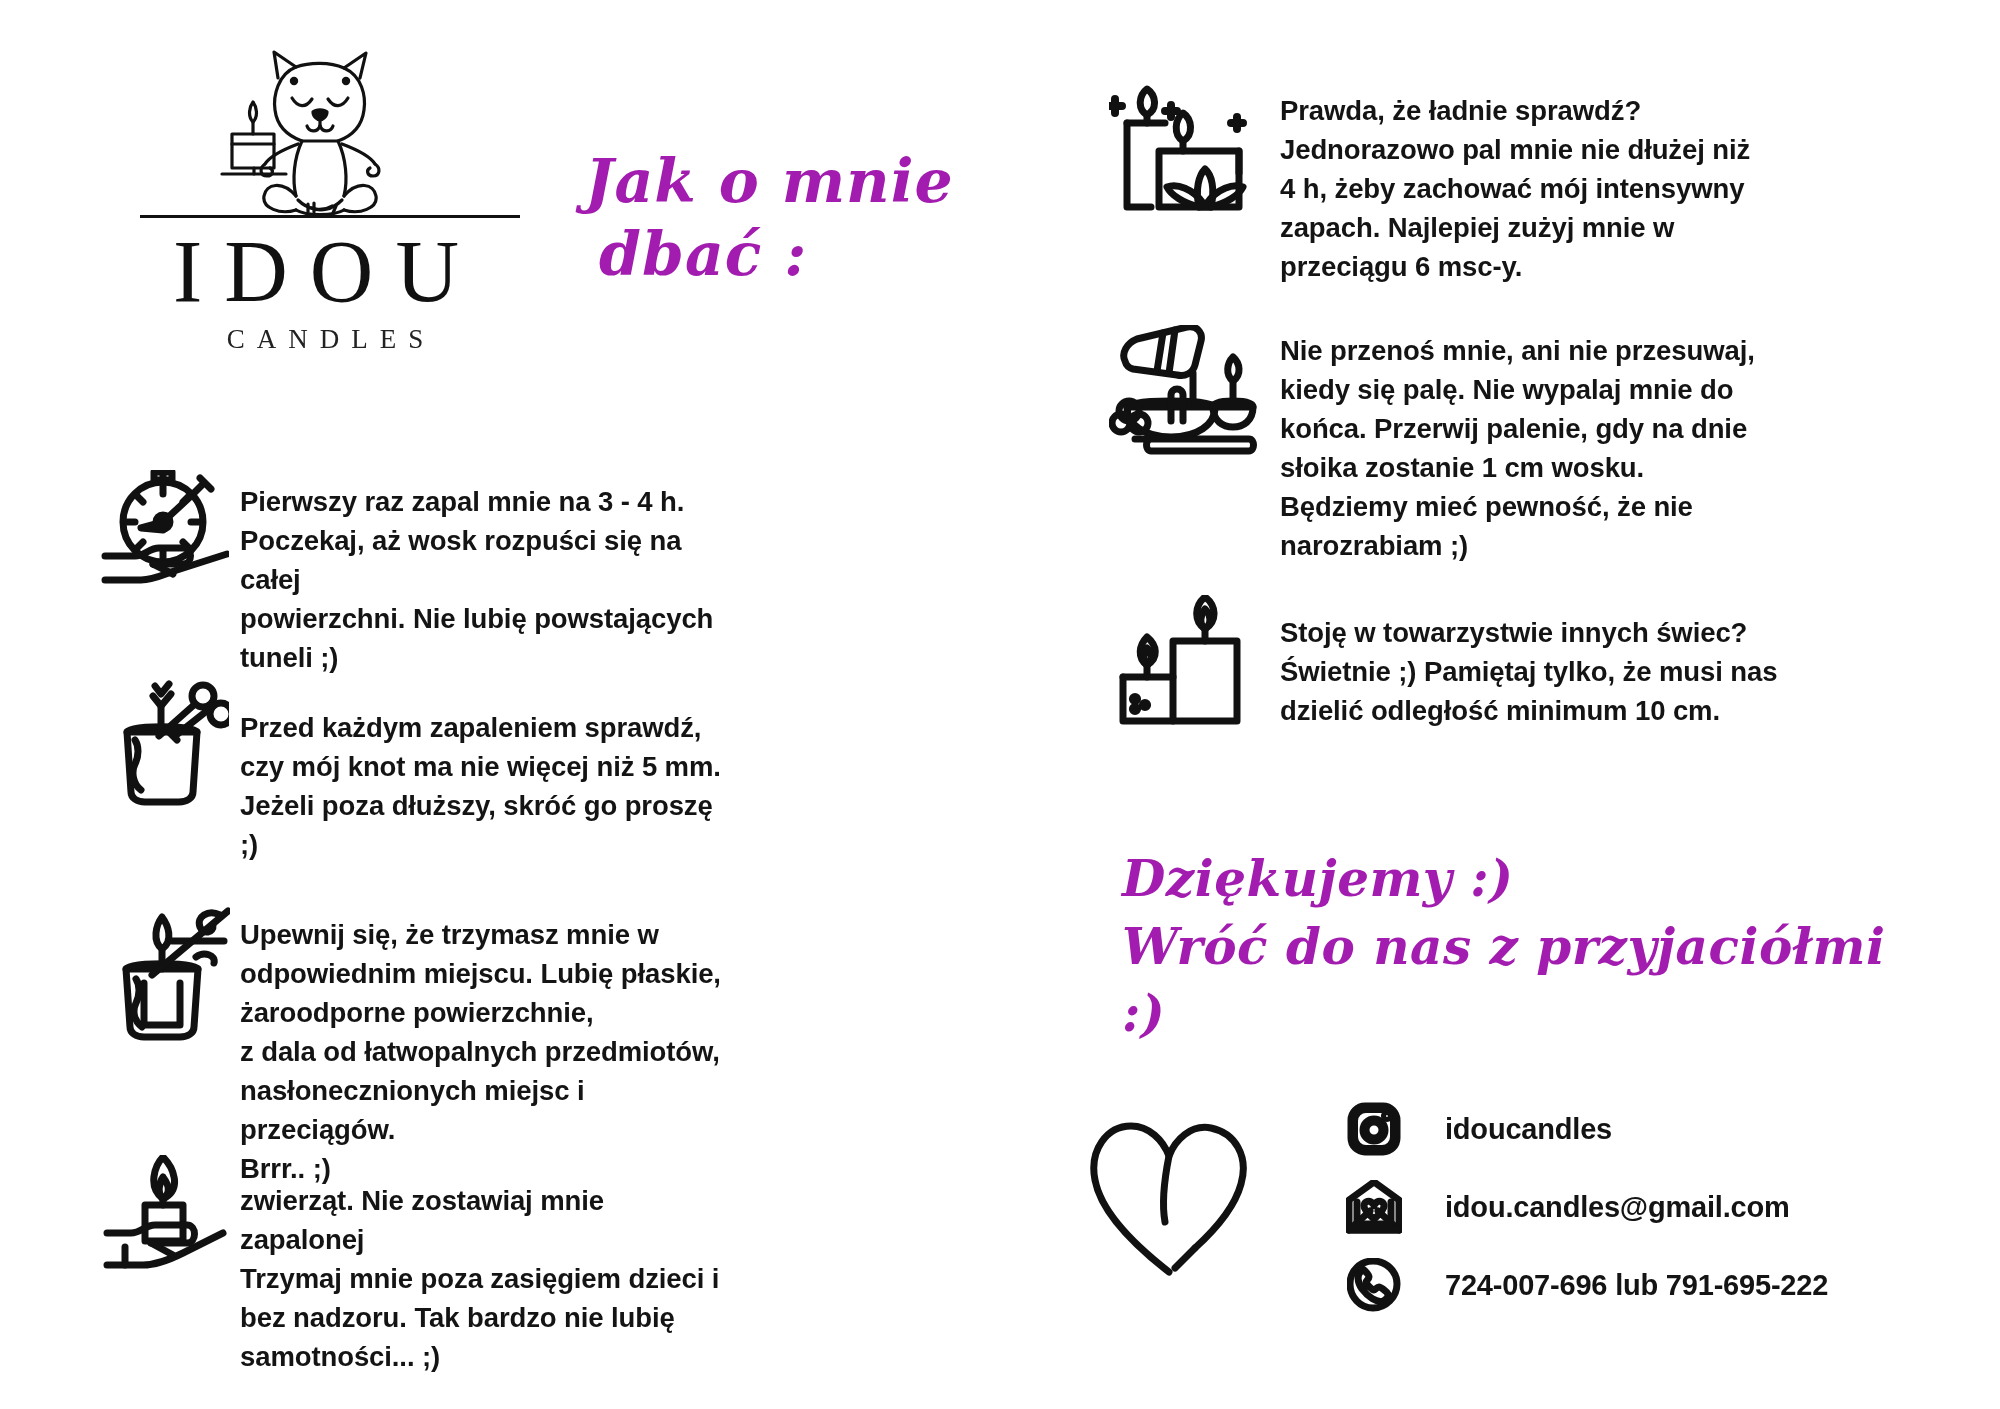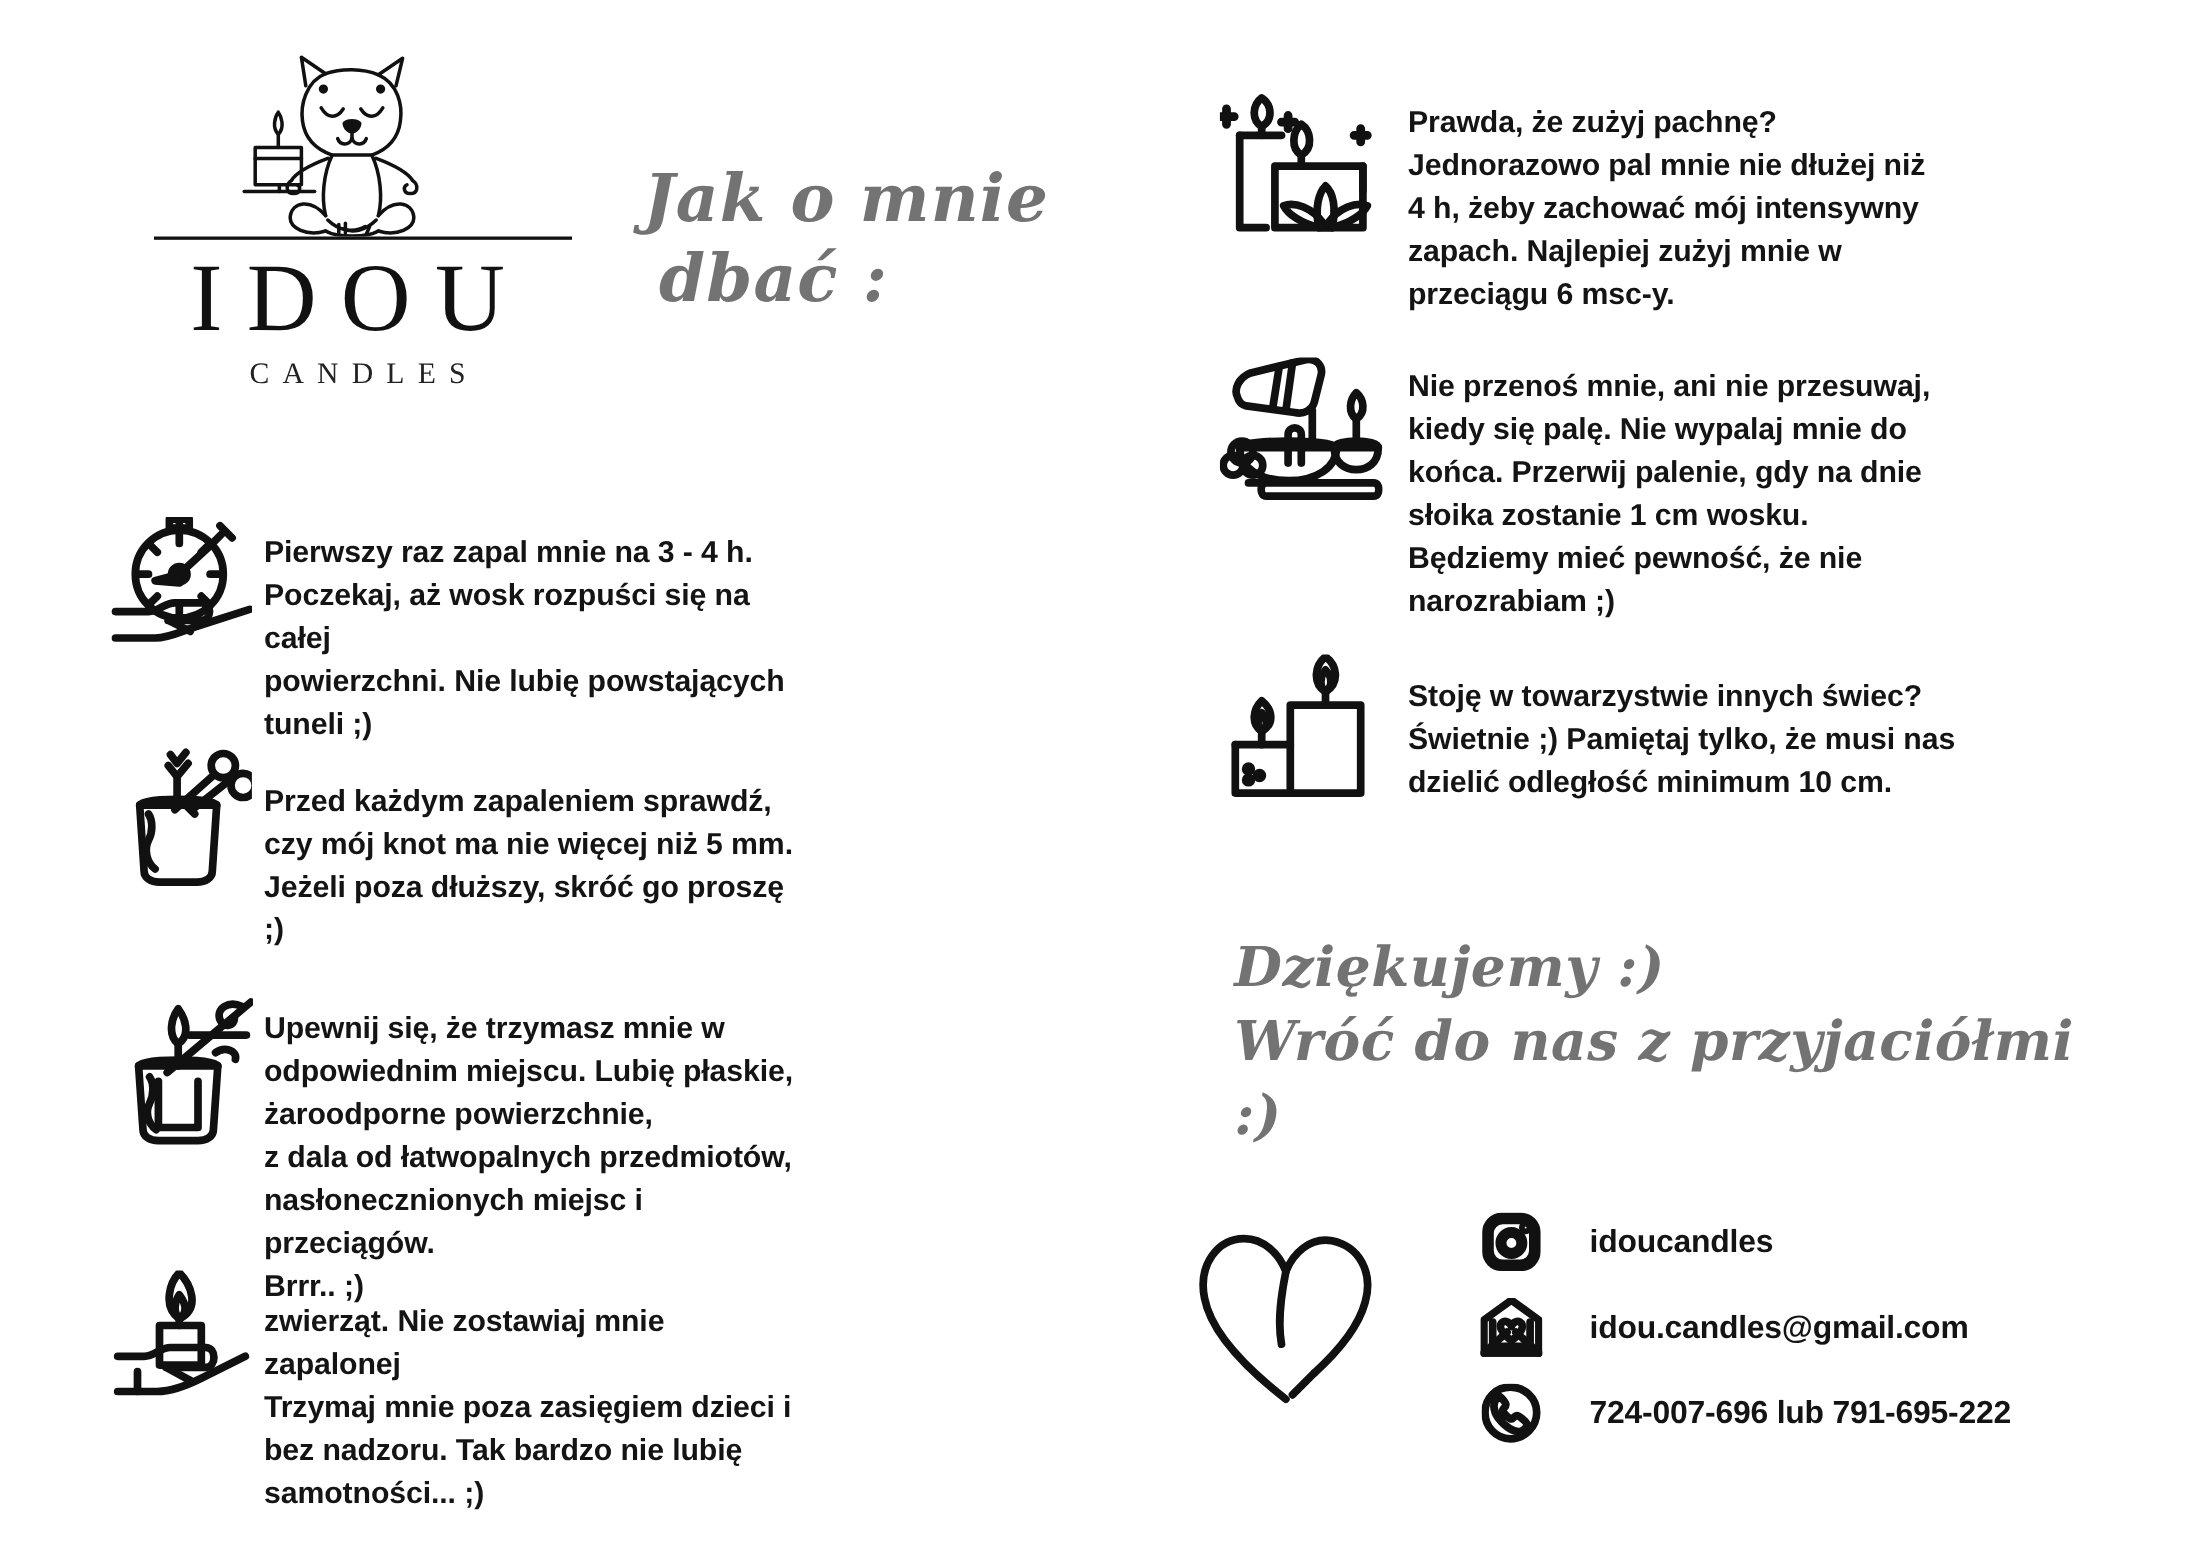--- a/index.html
+++ b/index.html
@@ -72,21 +72,21 @@
   
   .headline {
     position: absolute;
     left: 585px; top: 145px;
     width: 380px;
   }
   .script {
     font-family: "DejaVu Serif", serif;
     font-style: italic;
     font-weight: 700;
-    color: #737373;
+    color: #a21caf;
   }
   .headline .script {
     font-size: 60px;
     line-height: 1.22;
     letter-spacing: 1px;
   }
   .headline .line2 {
     display: block;
     padding-left: 14px;
   }
@@ -373,21 +373,21 @@
         <path d="M90 122 C86 104 90 90 96 84 C103 90 106 104 102 122 Z"></path>
         <path d="M90 122 C74 118 62 110 58 102 C68 98 84 104 94 118 Z"></path>
         <path d="M102 122 C118 118 130 110 134 102 C124 98 108 104 98 118 Z"></path>
 
         <path d="M6 14 L6 28 M-1 21 L13 21" style="stroke-width:8"></path>
         <path d="M62 20 L62 32 M56 26 L68 26" style="stroke-width:8"></path>
         <path d="M128 32 L128 44 M122 38 L134 38" style="stroke-width:8"></path>
       </svg>
     </div>
     <div class="tip-text">
-      <p>Prawda, że zużyj pachnę?</p>
+      <p>Prawda, że ładnie sprawdź?</p>
       <p>Jednorazowo pal mnie nie dłużej niż</p>
       <p>4 h, żeby zachować mój intensywny</p>
       <p>zapach. Najlepiej zużyj mnie w</p>
       <p>przeciągu 6 msc-y.</p>
     </div>
   </div>
 
   <div class="tip" id="tip-6">
     <div class="tip-icon">
       <svg class="ic" width="148" height="130" viewBox="0 0 148 130" aria-hidden="true">

